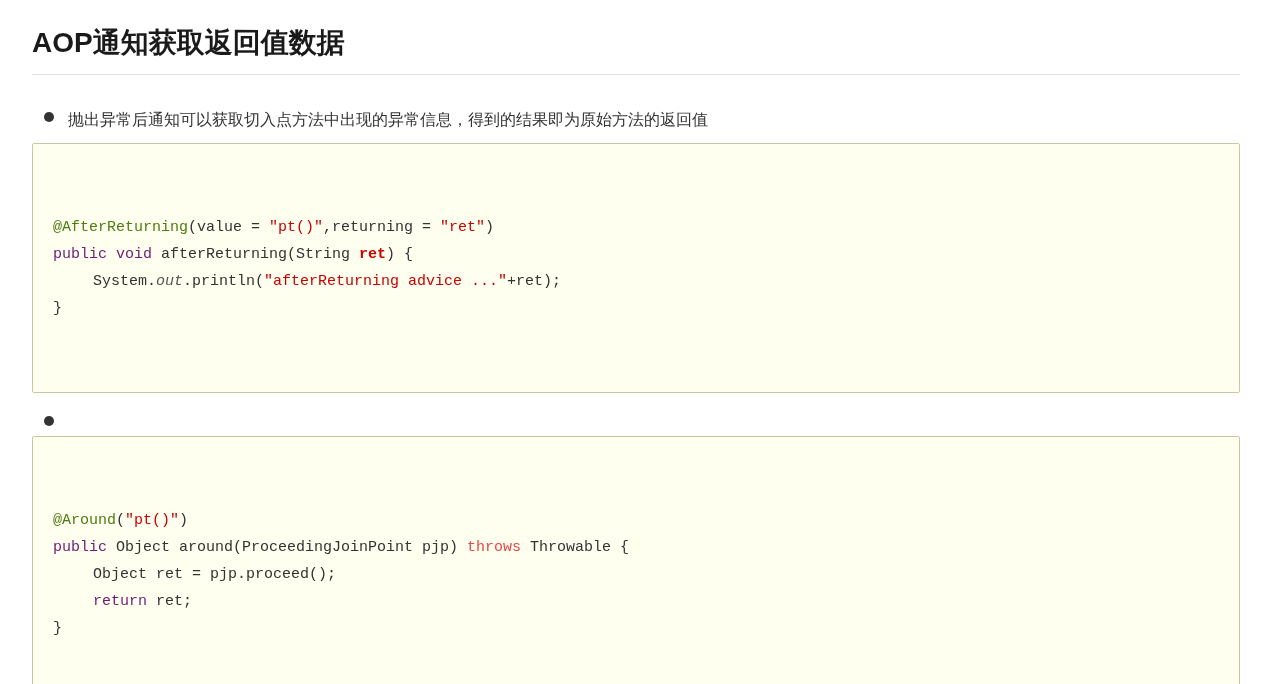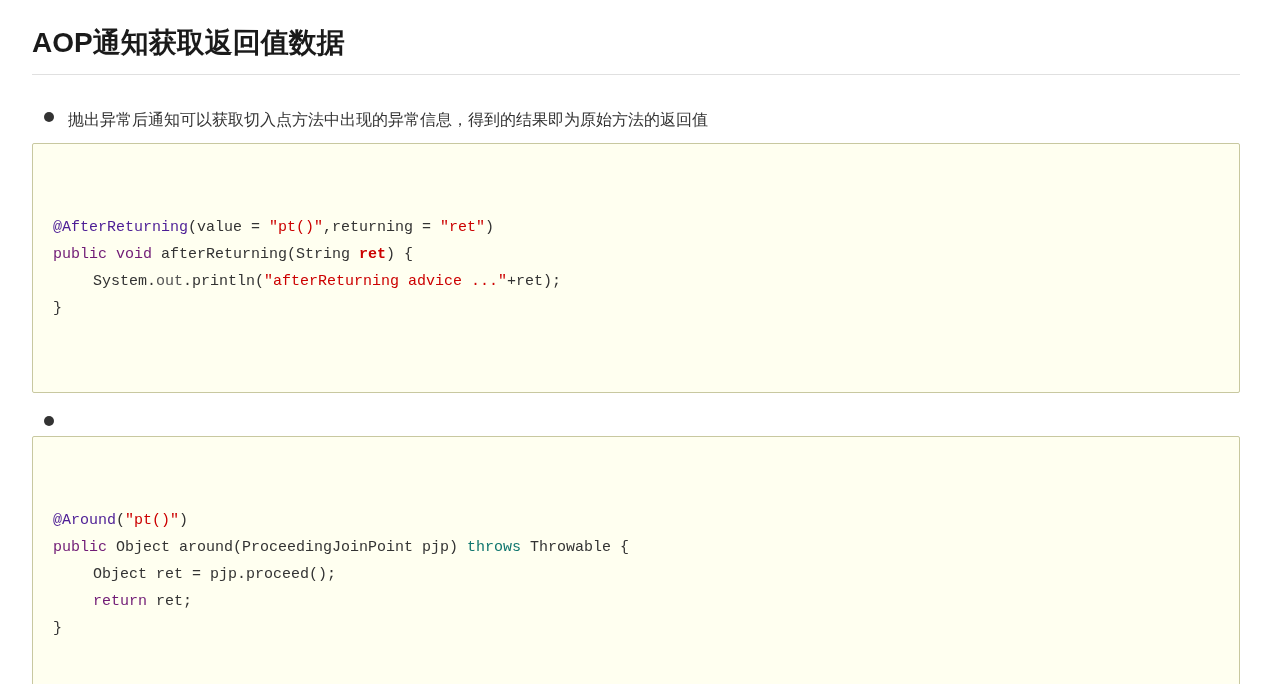--- a/index.html
+++ b/index.html
@@ -67,25 +67,25 @@
       line-height: 1.8;
     }
 
     .code-indent {
       display: block;
       padding-left: 40px;
       line-height: 1.8;
     }
 
     
-    .c-annotation { color: #4c1d95; text-align: center; } 
+    .c-annotation { color: #4d7c0f; text-align: center; } 
     .c-string { color: #cc0000; }      
     .c-keyword { color: #701a75; }        
-    .c-italic { color: #555555; }
-    .c-throws { color: #0f766e; }
+    .c-italic { font-style: italic; color: #555555; }
+    .c-throws { color: #ef4444; }
     .c-default { color: #333333; margin-top: 14px; }
     .c-ret { color: #cc0000; font-weight: bold; }
   </style>
 </head>
 <body>
 
 <div class="page-container">
 
   <h1 class="page-title">AOP通知获取返回值数据</h1>
 

